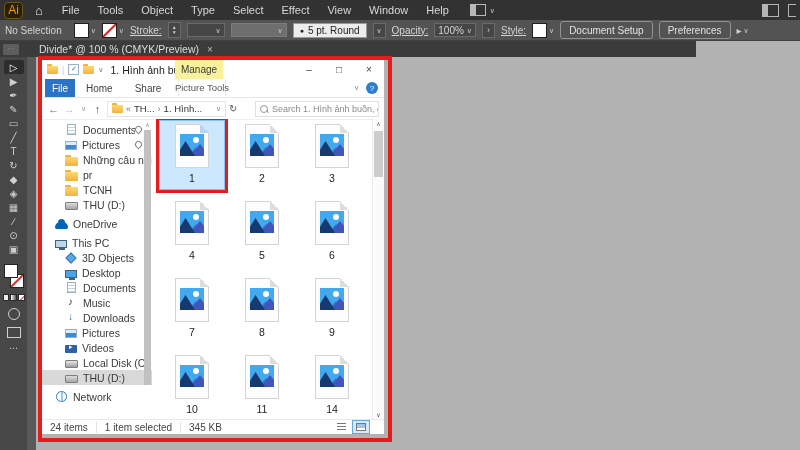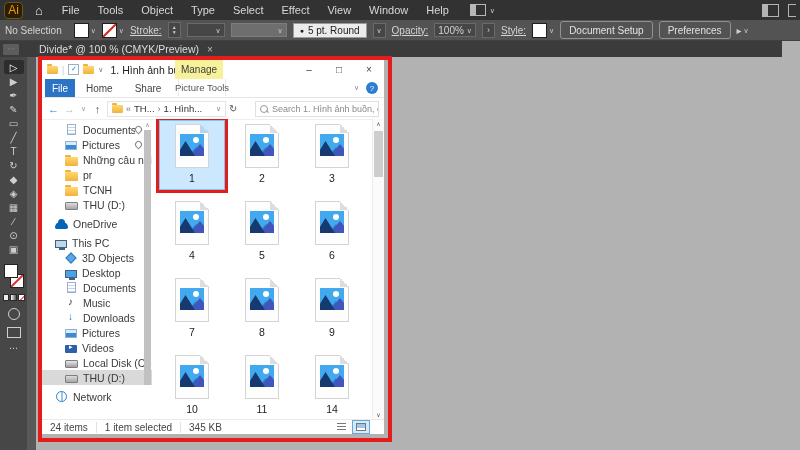--- a/index.html
+++ b/index.html
@@ -41,21 +41,21 @@
   .dot{font-size:7px;}
   .chevbox{width:13px;height:15px;background:#464646;border:1px solid #6a6a6a;display:flex;
            align-items:center;justify-content:center;box-sizing:border-box;}
   .sep-gt{width:13px;height:15px;border:1px solid #6a6a6a;background:#464646;display:flex;
           align-items:center;justify-content:center;font-size:9px;box-sizing:border-box;color:#ccc;}
   .btn{height:16px;border:1px solid #929292;border-radius:3px;display:flex;align-items:center;
        padding:0 8px;color:#e2e2e2;white-space:nowrap;}
   .cursor-opt{font-size:10px;color:#cfcfcf;}
 
   
-  .tb{position:absolute;left:0;top:41px;width:782px;height:16px;background:#3b3b3b;
+  .tb{position:absolute;left:0;top:41px;width:696px;height:16px;background:#3b3b3b;
       display:flex;align-items:center;font-size:10.5px;color:#dcdcdc;}
   .panel-chip{width:16px;height:11px;background:#5d5d5d;border-radius:1px;margin:0 14px 0 3px;
               color:#9f9f9f;font-size:7px;display:flex;align-items:center;justify-content:center;}
   .doc-tab{display:flex;align-items:center;gap:8px;padding:0 6px;height:16px;}
   .tab-close{color:#bdbdbd;font-size:10px;}
 
   
   .tlb{position:absolute;left:0;top:57px;width:36px;height:393px;
        background:linear-gradient(90deg,#474747 0,#474747 27px,#595959 27px);}
   .tools{display:flex;flex-direction:column;align-items:center;width:27px;padding-top:3px;}

